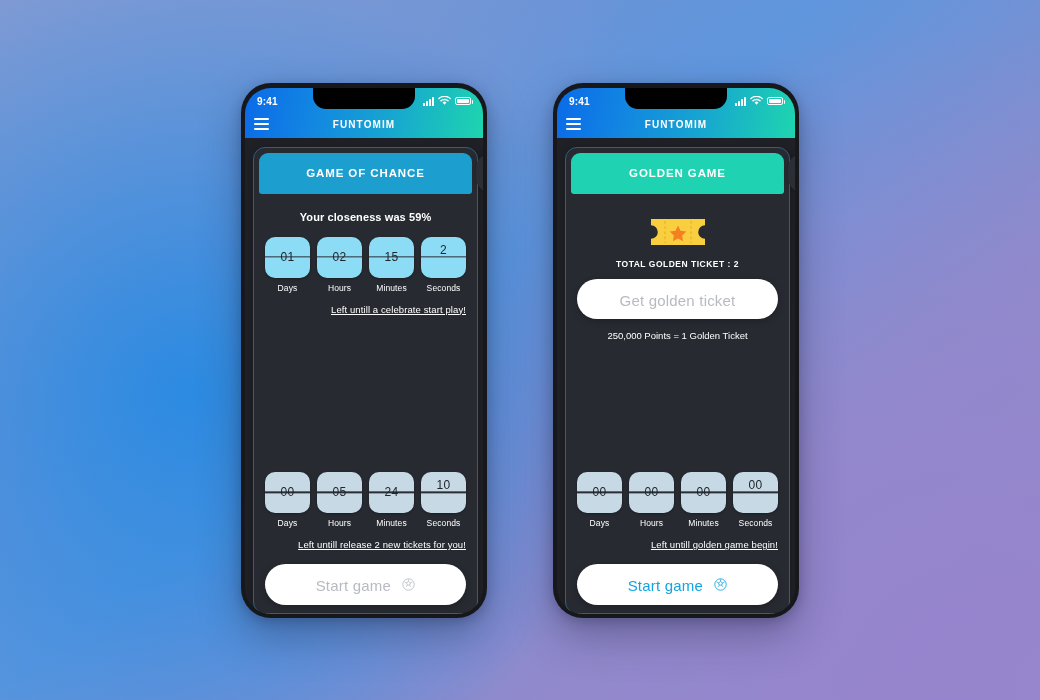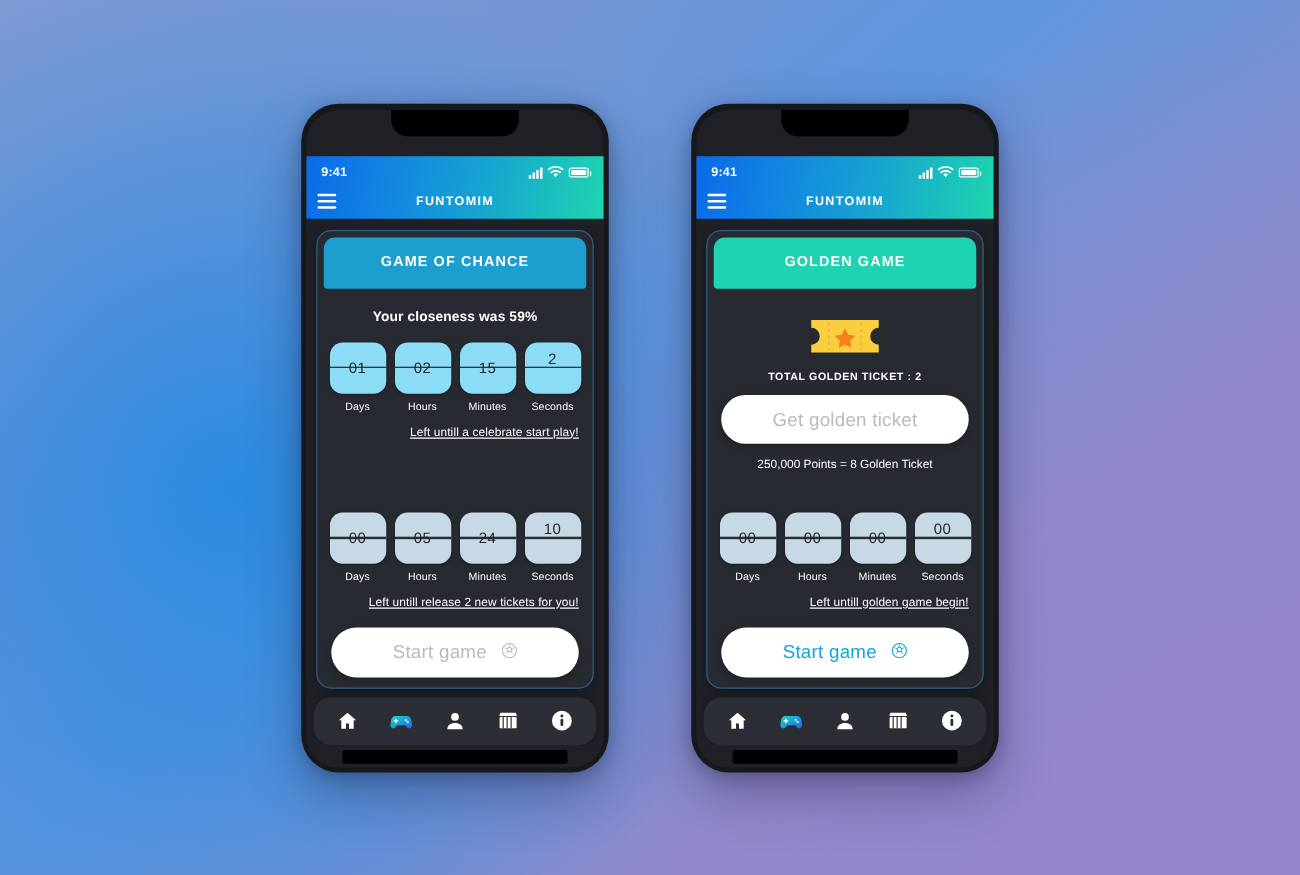--- a/index.html
+++ b/index.html
@@ -29,21 +29,20 @@
     border-radius:26px;
     background:#1f2127;
     display:flex; flex-direction:column;
   }
 
   
   .topbar{
     position:relative; flex:0 0 auto;
     background:linear-gradient(100deg,#0b6ae9 0%,#1285e2 28%,#17a7cf 62%,#1ed5ae 100%);
     padding-top:4px;
-    margin-top:37px;
   }
   .statusrow{
     height:19px; display:flex; align-items:center;
     justify-content:space-between; padding:0 12px;
     color:#fff; font-size:10px; font-weight:bold; letter-spacing:.2px;
   }
   .notch{
     position:absolute; top:0; left:50%; transform:translateX(-50%);
     width:102px; height:21px; background:#000;
     border-bottom-left-radius:13px; border-bottom-right-radius:13px; z-index:4;
@@ -60,21 +59,21 @@
   .appbar{ height:27px; display:flex; align-items:center; padding:0 9px; position:relative; }
   .burger{ width:15px; display:flex; flex-direction:column; gap:3px; cursor:pointer; }
   .burger span{ height:2px; background:#fff; border-radius:1px; display:block; }
   .apptitle{
     position:absolute; left:0; right:0; text-align:center;
     color:#fff; font-size:10px; font-weight:bold; letter-spacing:1.1px;
     pointer-events:none;
   }
 
   
-  .bodywrap{ flex:1; background:#1f2127; padding:9px 8px 0 8px; display:flex; flex-direction:column; }
+  .bodywrap{ flex:1; background:#1f2127; padding:9px 8px 0 8px; display:flex; flex-direction:row; }
 
   .card{
     background:#272a31;
     border:1px solid #2f5f86;
     border-radius:12px;
     padding:5px 5px 0 5px;
     display:flex; flex-direction:column;
     flex:1; min-height:0;
     box-shadow:0 2px 10px rgba(0,0,0,.25);
   }
@@ -366,21 +365,21 @@
               <path d="M31 9.5l2.55 5.2 5.75.83-4.15 4.05.98 5.72L31 22.6l-5.13 2.7.98-5.72-4.15-4.05 5.75-.83z" fill="#f5801f"></path>
             </svg>
           </div>
           <div class="tickettxt">TOTAL GOLDEN TICKET : 2</div>
 
           <div style="margin-top:10px;">
             <button class="pill">
               <span class="lbl pill-muted">Get golden ticket</span>
             </button>
           </div>
-          <div class="pointsnote">250,000 Points = 8 Golden Ticket</div>
+          <div class="pointsnote">250,000 Points = 1 Golden Ticket</div>
 
           <div class="sp2"></div>
 
           <div class="timer">
             <div class="tcell">
               <div class="flip c-pale">
                   <span>00</span>
                 </div>
               <div class="tlabel">Days</div>
             </div>

